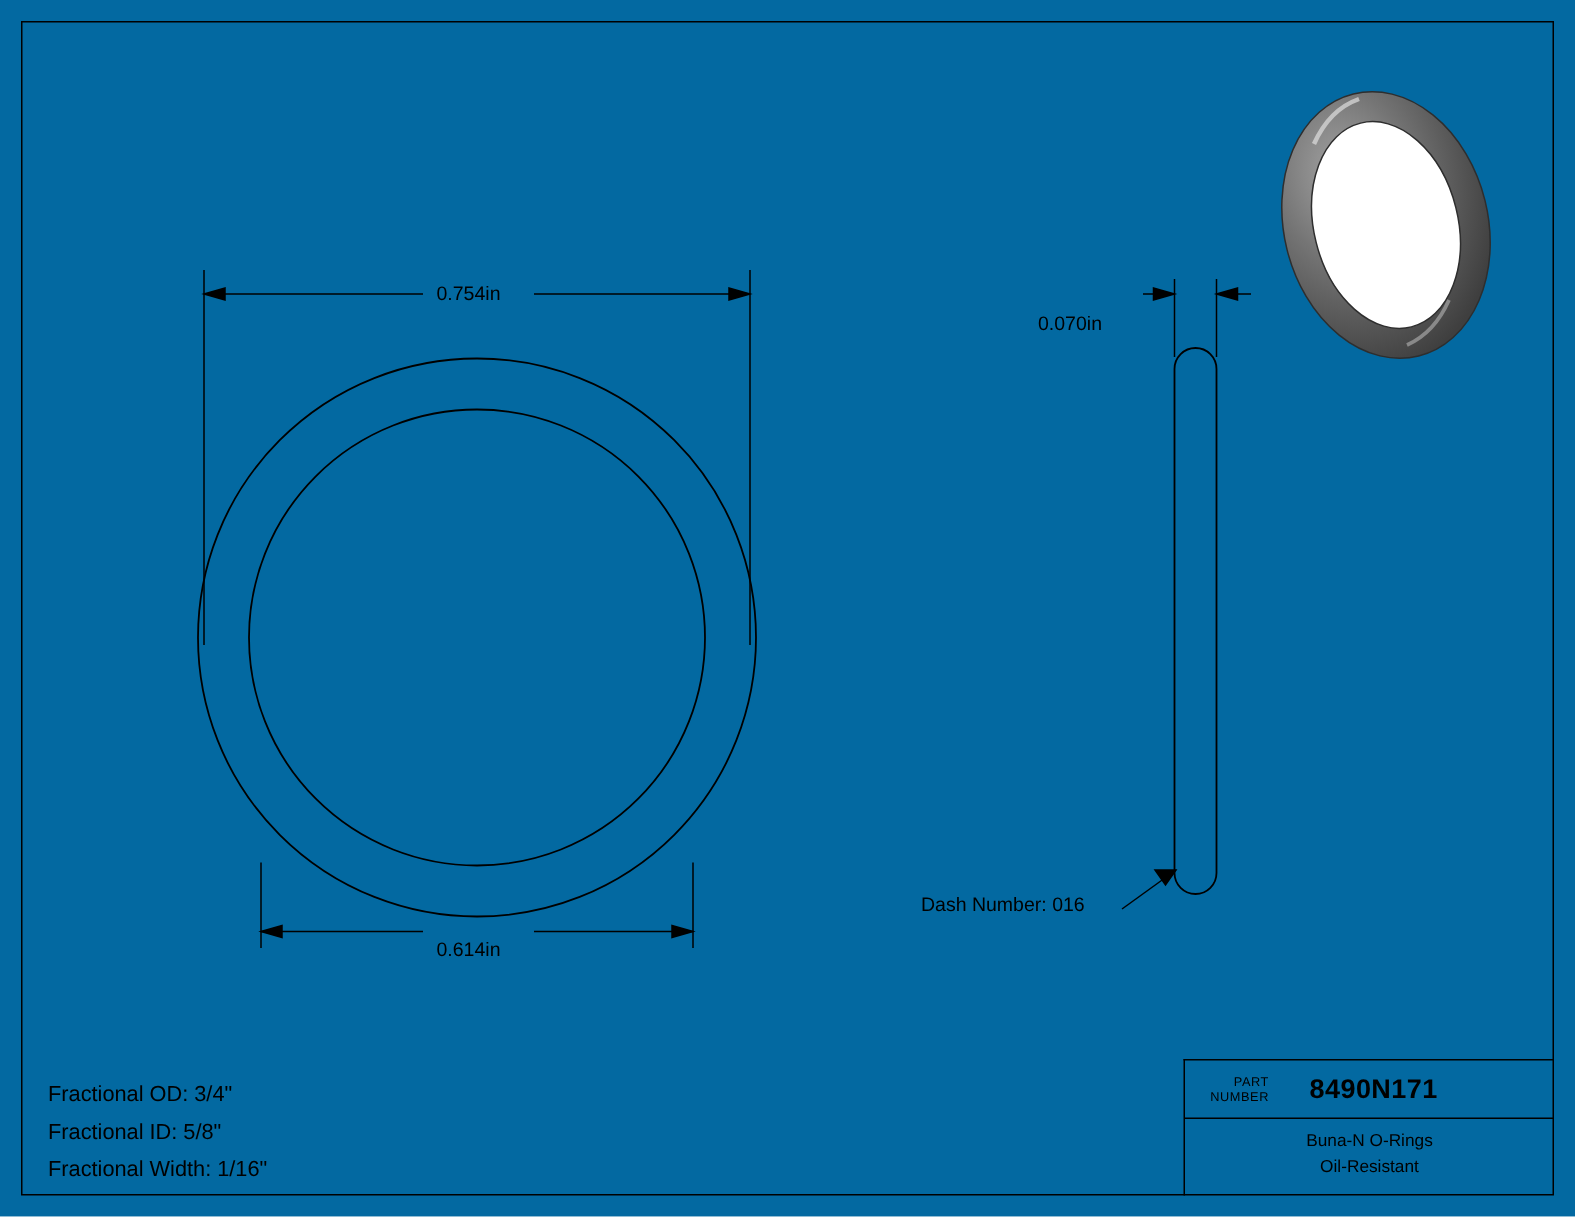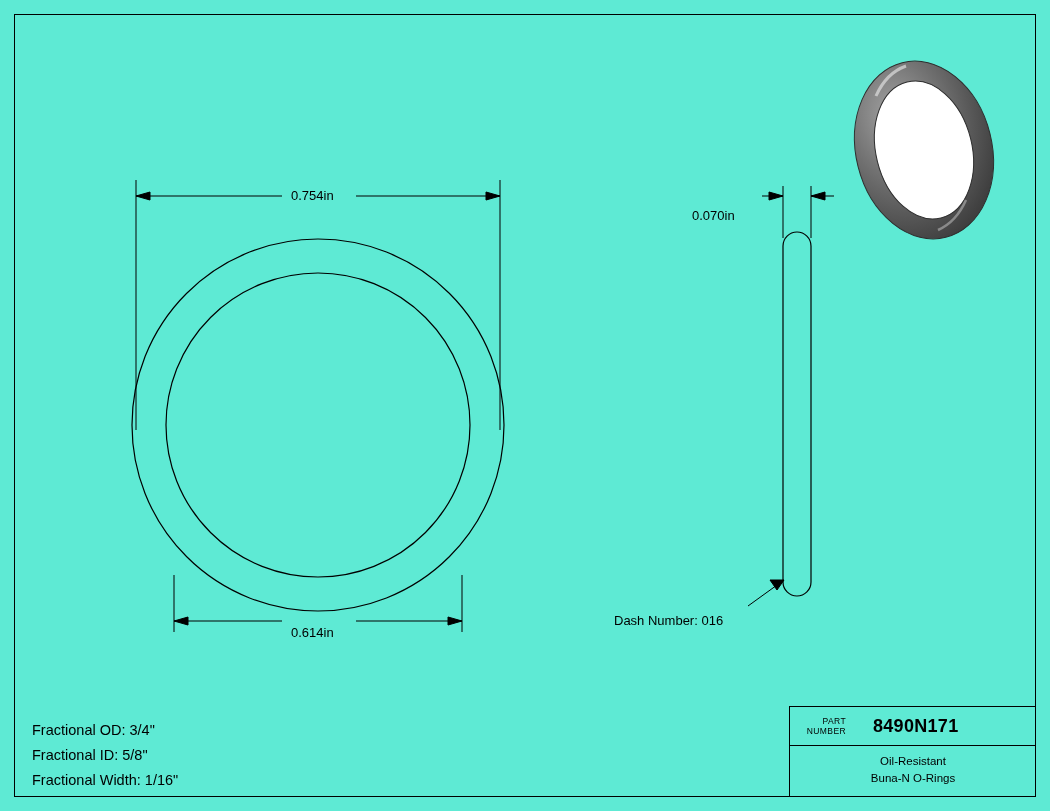--- a/index.html
+++ b/index.html
@@ -11,21 +11,21 @@
     width: 1050px;
     height: 811px;
     font-family: "Liberation Sans", sans-serif;
     color: #000000;
     overflow: hidden;
   }
   #sheet {
     position: relative;
     width: 1050px;
     height: 811px;
-    background: #5eead4;
+    background: #0369a1;
   }
   .border-frame {
     position: absolute;
     left: 14px;
     top: 14px;
     width: 1022px;
     height: 783px;
     border: 1px solid #000000;
     box-sizing: border-box;
   }
@@ -157,35 +157,35 @@
       <path d="M 966 200 A 62 86 -14 0 1 938 230" fill="none" stroke="#c9c9c9" stroke-width="2.5" opacity="0.5"></path>
     </g>
   </svg>
 
   <div class="dimtext" style="left:291px; top:188px;">0.754in</div>
 
   <div class="dimtext" style="left:291px; top:625px;">0.614in</div>
 
   <div class="dimtext" style="left:692px; top:188px;margin-top:20px;">0.070in</div>
 
-  <div class="dimtext" style="left:614px; top:613px;">Dash Number: 016</div>
+  <div class="dimtext" style="left:614px; top:595px;">Dash Number: 016</div>
 
   <div class="speclist">
     <div>Fractional OD: 3/4"</div>
     <div>Fractional ID: 5/8"</div>
     <div>Fractional Width: 1/16"</div>
   </div>
 
   <div class="titleblock">
     <div class="tb-row1">
       <div class="tb-partlabel">
         <div>PART</div>
         <div>NUMBER</div>
       </div>
       <div class="tb-partnum">8490N171</div>
     </div>
     <div class="tb-desc">
+      <div>Buna-N O-Rings</div>
       <div>Oil-Resistant</div>
-      <div>Buna-N O-Rings</div>
     </div>
   </div>
 
 </div>
 
 </body></html>

